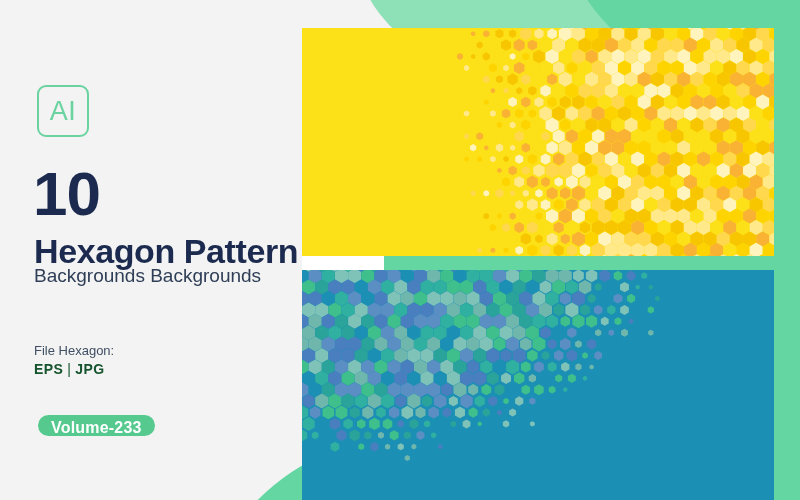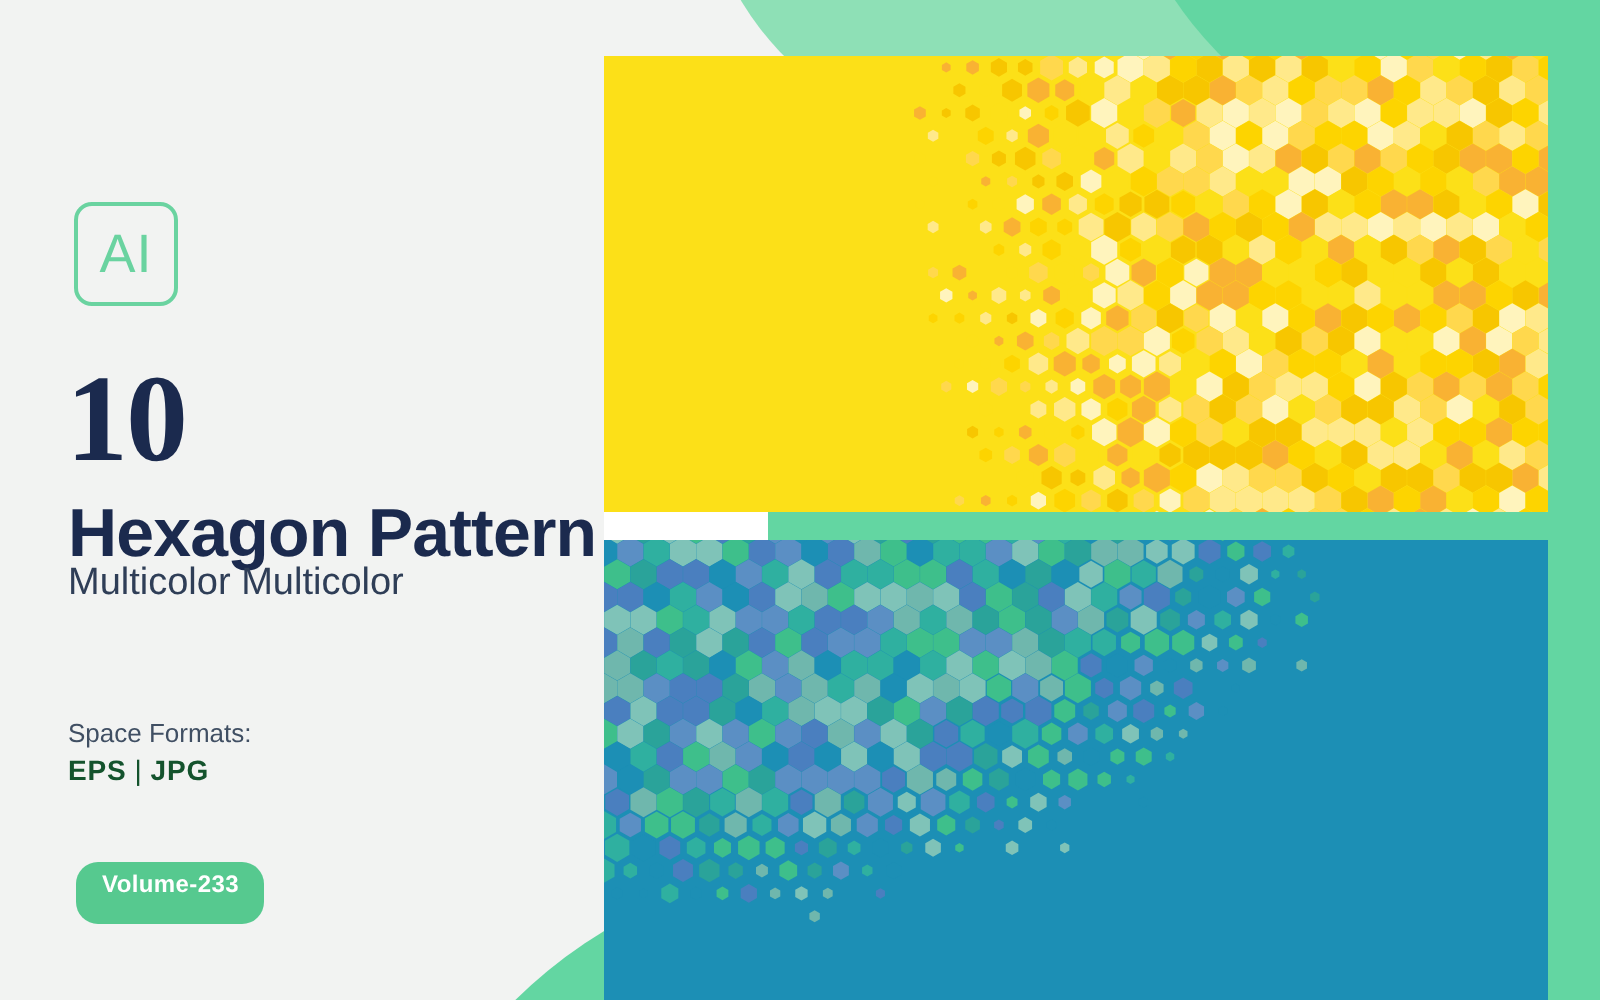--- a/index.html
+++ b/index.html
@@ -53,21 +53,21 @@
     top: 432px;
     width: 470px;
     height: 470px;
     background: #63d6a2;
   }
 
   
   #left-col {
     position: absolute;
     left: 0;
-    top: 16px;
+    top: 0;
     width: 302px;
     height: 467px;
     z-index: 5;
   }
 
   #ai-badge {
     position: absolute;
     left: 37px;
     top: 85px;
     width: 52px;
@@ -89,21 +89,20 @@
 
   #count-number {
     position: absolute;
     left: 33px;
     top: 163px;
     font-size: 62px;
     font-weight: bold;
     color: #1b2a4e;
     letter-spacing: -1px;
     line-height: 1;
-    font-family: Liberation Serif, serif;
   }
 
   #title-main {
     position: absolute;
     left: 34px;
     top: 234px;
     font-size: 34px;
     font-weight: bold;
     color: #1b2a4e;
     letter-spacing: -0.4px;
@@ -148,23 +147,23 @@
     font-weight: normal;
     padding: 0 4px;
   }
 
   #volume-badge {
     position: absolute;
     left: 38px;
     top: 415px;
     background: #56c98f;
     color: #ffffff;
-    font-size: 12px;
+    font-size: 16px;
     font-weight: bold;
-    padding: 5px 13px 14px 13px;
+    padding: 5px 13px 0 13px;
     border-radius: 11px;
     letter-spacing: 0.2px;
     line-height: 1;
   }
 
   
   .panel {
     position: absolute;
     overflow: hidden;
     z-index: 6;
@@ -216,23 +215,23 @@
 
   <div id="left-col">
 
     <div id="ai-badge">
       <span id="ai-badge-label">AI</span>
     </div>
 
     <div id="count-number">10</div>
 
     <div id="title-main">Hexagon Pattern</div>
-    <div id="subtitle-line1">Multicolor Multicolor</div>
-
-    <div id="formats-label">Space Formats:</div>
+    <div id="subtitle-line1">Backgrounds Backgrounds</div>
+
+    <div id="formats-label">File Hexagon:</div>
     <div id="formats-values">
       <span>EPS</span><span class="sep">|</span><span>JPG</span>
     </div>
 
     <div id="volume-badge">Volume-233</div>
   </div>
 
   <div class="panel" id="panel-yellow">
     <svg id="svg-yellow" width="472" height="228">
         <rect width="472" height="228" fill="#fce018"></rect>

